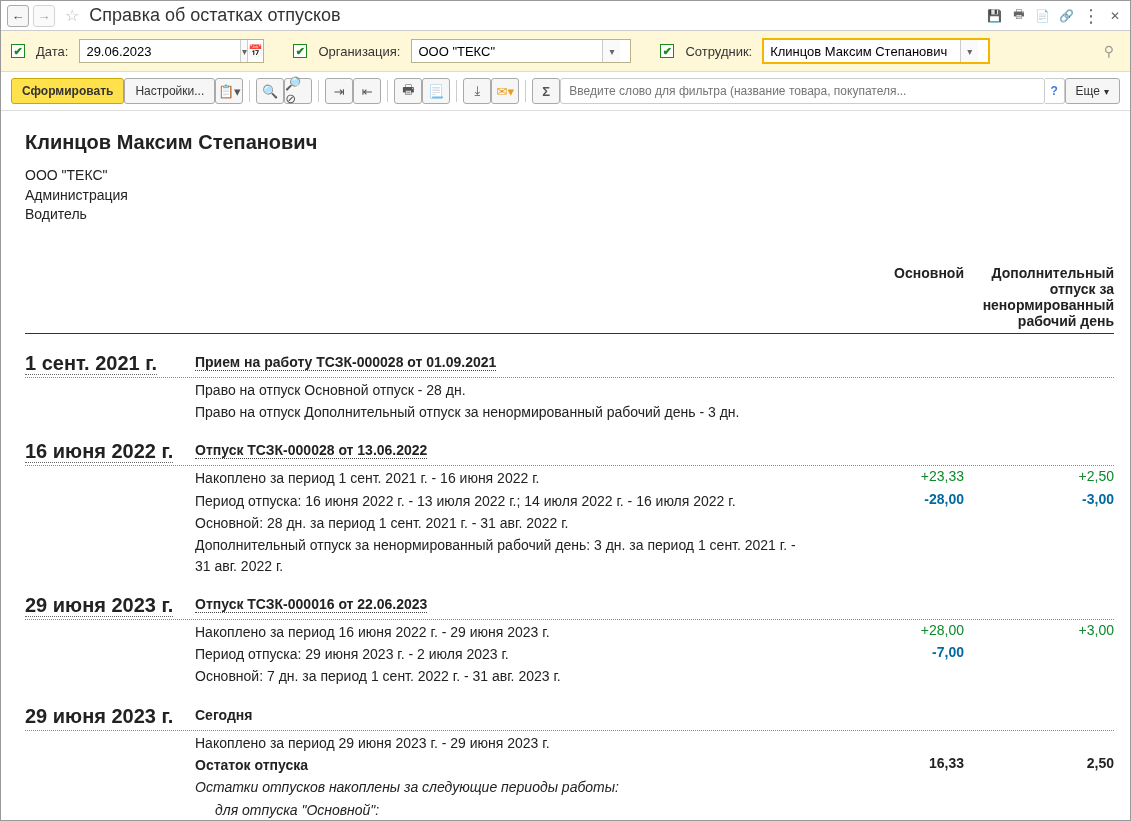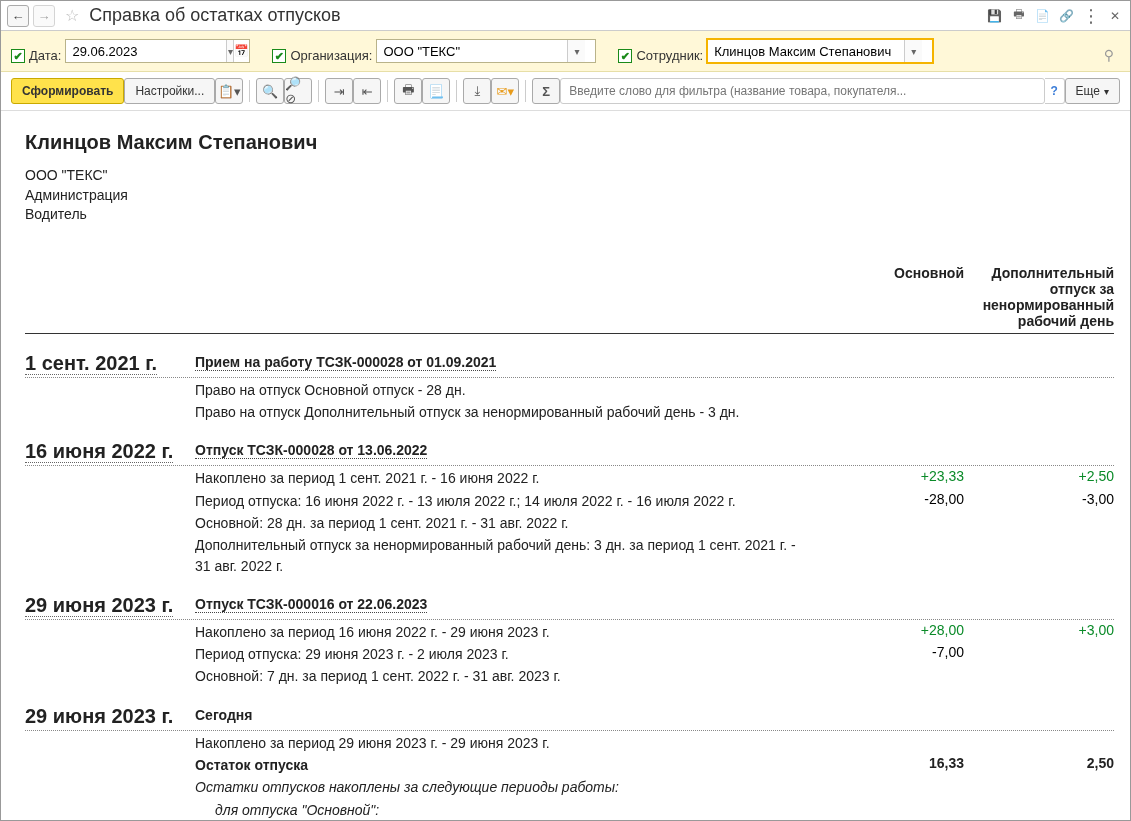--- a/index.html
+++ b/index.html
@@ -9,21 +9,21 @@
   
   .titlebar { display:flex; align-items:center; height:30px; padding:0 6px; border-bottom:1px solid #ccc; gap:4px; }
   .nav-btn { width:22px; height:22px; border:1px solid #aaa; background:#f7f7f7; border-radius:3px; display:flex; align-items:center; justify-content:center; cursor:pointer; font-size:13px; color:#444; }
   .star { font-size:16px; color:#bbb; margin:0 6px; }
   .title { font-size:18px; font-family: Arial, sans-serif; flex:1; }
   .title-icons { display:flex; gap:6px; align-items:center; }
   .title-icons span, .title-icons div { width:18px; height:18px; display:flex; align-items:center; justify-content:center; color:#666; cursor:pointer; }
   .dots { font-size:18px; line-height:6px; }
 
   
-  .filterbar { background:#fff8d8; padding:8px 10px; display:flex; align-items:flex-end; gap:4px; border-bottom:1px solid #e7dfa7; }
+  .filterbar { background:#fff8d8; padding:8px 10px; display:flex; align-items:center; gap:11px; border-bottom:1px solid #e7dfa7; }
   .chk { width:14px; height:14px; border:1px solid #1a8a1a; background:#fff; display:inline-flex; align-items:center; justify-content:center; color:#1a8a1a; font-size:11px; font-weight:bold; }
   .chk::after{ content:"✔"; }
   .lbl { font-size:13px; }
   .field { display:flex; align-items:center; border:1px solid #b9b38a; background:#fff; height:24px; }
   .field input { border:none; outline:none; height:22px; padding:0 6px; font-size:13px; background:transparent; }
   .field.highlight { border:1px solid #f5b400; box-shadow:0 0 0 1px #f5b400; }
   .dd { width:18px; height:22px; border-left:1px solid #ccc; display:flex; align-items:center; justify-content:center; font-size:10px; color:#666; background:#fafafa; cursor:pointer; }
   .cal { width:22px; height:22px; border-left:1px solid #ccc; display:flex; align-items:center; justify-content:center; font-size:12px; cursor:pointer; }
   .funnel { margin-left:auto; color:#999; font-size:14px; padding-right:6px; }
 
@@ -52,21 +52,21 @@
 
   .section { margin-top:18px; }
   .row { display:flex; align-items:flex-start; }
   .date-col { width:170px; font-weight:bold; font-size:20px; padding-top:0; }
   .date-col span { border-bottom:1px dotted #666; }
   .text-col { flex:1; font-size:14px; line-height:1.45; }
   .text-col .link { font-weight:bold; border-bottom:1px dotted #444; }
   .num-cols { display:flex; width:300px; }
   .num-cols .n1, .num-cols .n2 { width:150px; text-align:right; font-size:14px; }
   .green { color:#0a8a28; }
-  .red { color:#000000; }
+  .red { color:#0369a1;font-weight:bold; }
 
   .desc-row { display:flex; margin-top:2px; }
   .desc-row .date-col { font-weight:normal; }
   .italic { font-style:italic; }
   .indent { padding-left:20px; }
 
   .bold { font-weight:bold; }
 
   .sum-row .text-col { font-weight:bold; }
   .sum-row .num-cols .n1, .sum-row .num-cols .n2 { font-weight:bold; }

